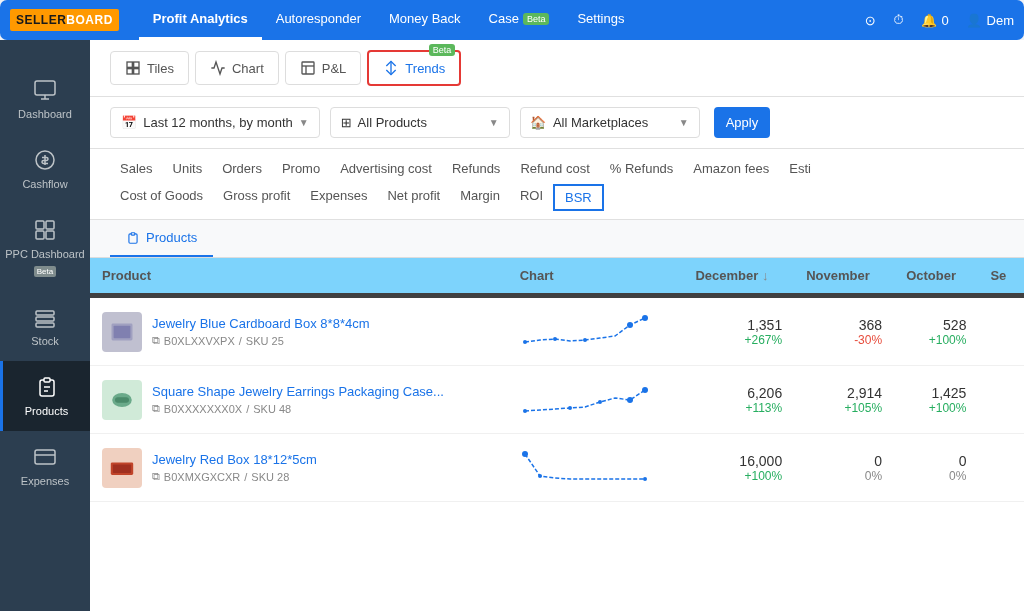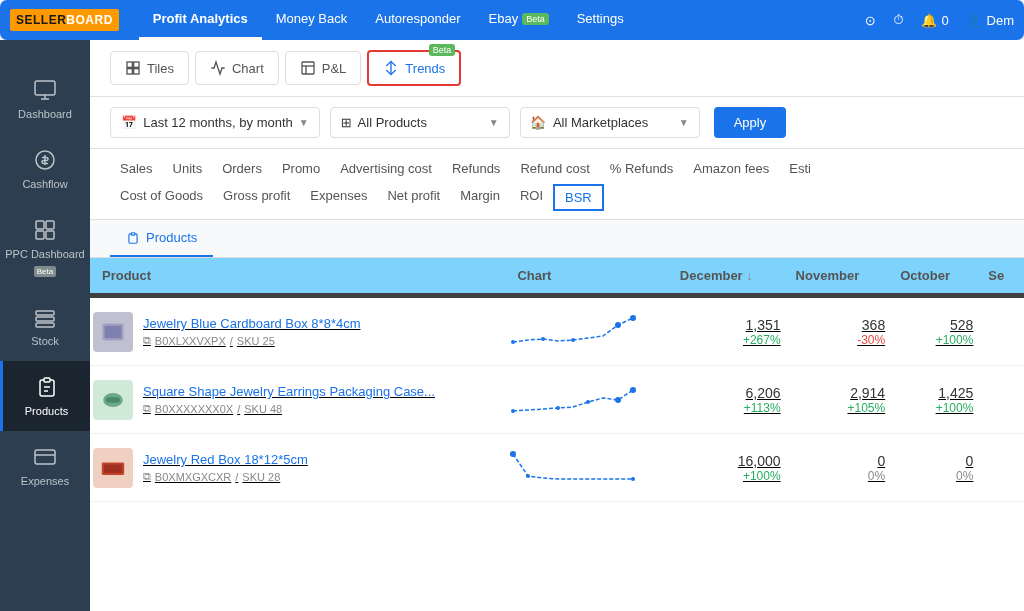--- a/index.html
+++ b/index.html
@@ -53,21 +53,21 @@
     }
 
     
     .filters-row {
       background: #fff; padding: 10px 20px; display: flex; align-items: center; gap: 10px; border-bottom: 1px solid #e0e0e0; flex-shrink: 0;
     }
     .filter-select {
       display: flex; align-items: center; gap: 6px; border: 1px solid #ddd; border-radius: 4px; padding: 7px 10px; cursor: pointer; background: #fff; color: #333; font-size: 13px; min-width: 180px;
     }
     .filter-select .arrow { margin-left: auto; color: #888; font-size: 10px; }
-    .blue-btn { background: #1a73e8; color: #fff; border: none; padding: 8px 20px; border-radius: 4px; cursor: pointer; font-size: 13px; margin-left: 4px; }
+    .blue-btn { background: #1a73e8; color: #fff; border: none; padding: 8px 12px; border-radius: 4px; cursor: pointer; font-size: 13px; margin-left: 4px; }
 
     
     .metrics-row {
       background: #fff; padding: 8px 20px; display: flex; align-items: center; flex-wrap: wrap; gap: 0; border-bottom: 1px solid #e0e0e0; flex-shrink: 0;
     }
     .metric-item {
       padding: 4px 10px; color: #555; cursor: pointer; font-size: 13px; white-space: nowrap;
     }
     .metric-item.active-metric {
       border: 2px solid #1a73e8; border-radius: 0; color: #1a73e8;
@@ -82,21 +82,21 @@
     }
 
     
     .table-container { flex: 1; overflow: auto; background: #fff; }
     table { width: 100%; border-collapse: collapse; font-size: 13px; }
     thead tr { background: #7dd3fc; border-bottom: 5px solid #404040; margin-left: 48px; }
     thead th { padding: 10px 12px; text-align: left; color: #555; font-weight: 600; white-space: nowrap; }
     thead th.sortable { cursor: pointer; }
     thead th.sortable::after { content: ' ↓'; color: #888; }
     tbody tr { border-bottom: 1px solid #f0f0f0; }
-    td { padding: 12px 3px; vertical-align: middle; text-decoration: underline; }
+    td { padding: 12px 12px; vertical-align: middle; }
     .product-cell { display: flex; align-items: center; gap: 10px; }
     .product-img { width: 40px; height: 40px; border-radius: 4px; background: #e8e8e8; display: flex; align-items: center; justify-content: center; flex-shrink: 0; }
     .product-info .name { color: #1a73e8; font-size: 13px; cursor: pointer; }
     .product-info .sku-row { display: flex; align-items: center; gap: 4px; color: #888; font-size: 11px; margin-top: 3px; }
     .chart-cell { min-width: 130px; }
     .value-cell { text-align: right; }
     .value-main { font-size: 14px; color: #333; }
     .value-pct { font-size: 12px; }
     .positive { color: #27ae60; }
     .negative { color: #e74c3c; }
@@ -109,27 +109,27 @@
 <body>
 
 <div class="top-nav">
   <div class="brand">
     <span>SELLER</span><span style="color:#fff;">BOARD</span>
   </div>
   <div class="nav-item active">
     <span>Profit Analytics</span>
   </div>
   <div class="nav-item">
+    <span>Autoresponder</span>
+  </div>
+  <div class="nav-item">
     <span>Money Back</span>
   </div>
   <div class="nav-item">
-    <span>Autoresponder</span>
-  </div>
-  <div class="nav-item">
-    <span>Ebay</span>
+    <span>Case</span>
     <span class="beta-badge">Beta</span>
   </div>
   <div class="nav-item">
     <span>Settings</span>
   </div>
   <div class="nav-right">
     <span>⊙</span>
     <span>⏱</span>
     <span>🔔 0</span>
     <span>👤 Dem</span>

